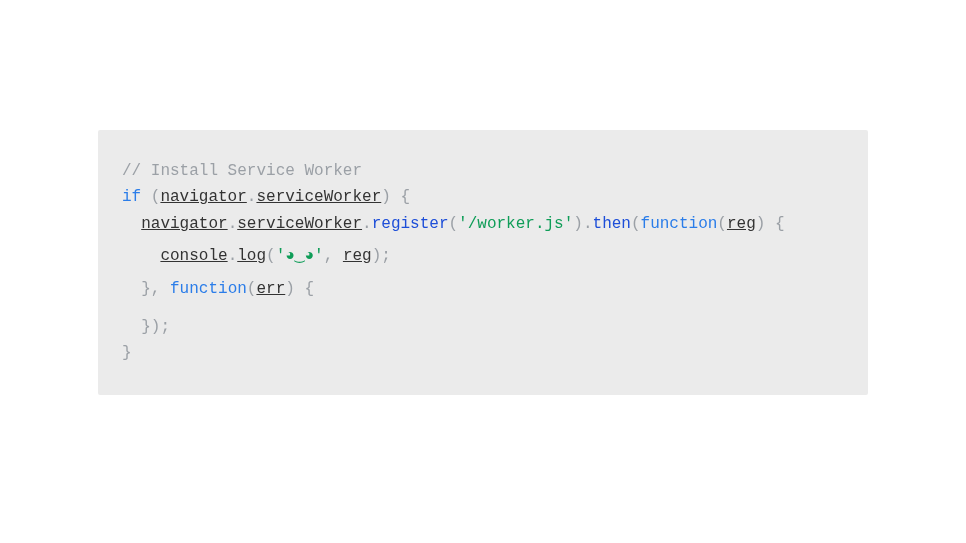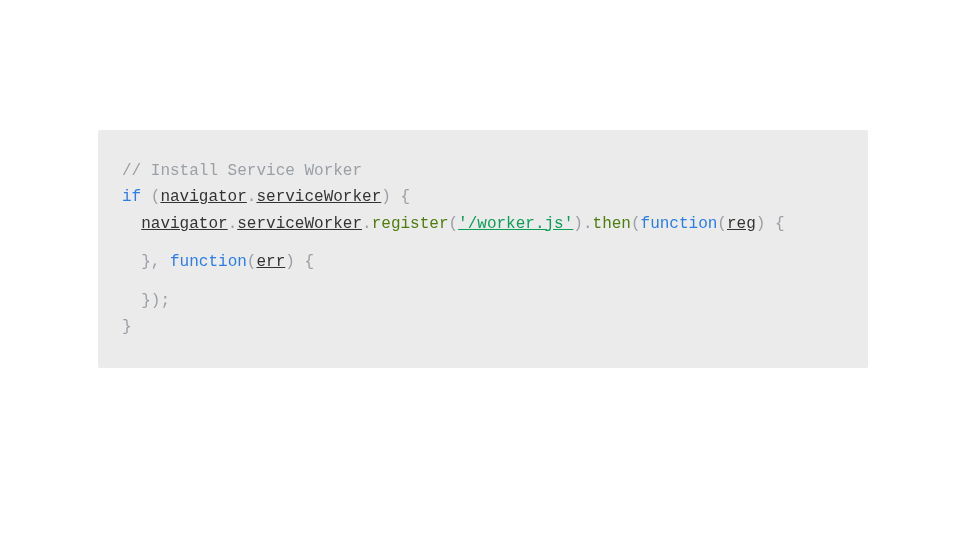--- a/index.html
+++ b/index.html
@@ -24,33 +24,34 @@
       font-size: 16px;
       line-height: 1.65;
       color: #333333;
       border-radius: 2px;
     }
     .comment { color: #9ba0a6; }
     .keyword { color: #2b7de9; text-align: center; }
     .plain { color: #333333; text-decoration: underline; }
     .paren { color: #9ba0a6; }
     .dot { color: #9ba0a6; }
-    .method { color: #4d7c0f; }
-    .string { color: #0f9d58; text-decoration: underline; }
+    .method { color: #1d4ed8; }
+    .string { color: #0f9d58; }
     .line { white-space: pre; }
     .line + .line { margin-top: 0; }
     .gap { height: 6px; }
   </style>
 </head>
 <body>
 
 <div class="code-block">
   <div class="line"><span class="comment">// Install Service Worker</span></div>
   <div class="line"><span class="keyword">if</span><span class="paren"> (</span><span class="plain">navigator</span><span class="dot">.</span><span class="plain">serviceWorker</span><span class="paren">) {</span></div>
   <div class="line"><span>  </span><span class="plain">navigator</span><span class="dot">.</span><span class="plain">serviceWorker</span><span class="dot">.</span><span class="method">register</span><span class="paren">(</span><span class="string">'/worker.js'</span><span class="paren">)</span><span class="dot">.</span><span class="method">then</span><span class="paren">(</span><span class="keyword">function</span><span class="paren">(</span><span class="plain">reg</span><span class="paren">) {</span></div>
   <div class="gap"></div>
+  <div class="line"><span>    </span><span class="plain">console</span><span class="dot">.</span><span class="plain">log</span><span class="paren">(</span><span class="string">'◕‿◕'</span><span class="paren">, </span><span class="plain">reg</span><span class="paren">);</span></div>
   <div class="gap"></div>
   <div class="line"><span>  </span><span class="paren">}, </span><span class="keyword">function</span><span class="paren">(</span><span class="plain">err</span><span class="paren">) {</span></div>
   <div class="gap"></div>
   <div class="gap"></div>
   <div class="line"><span>  </span><span class="paren">});</span></div>
   <div class="line"><span class="paren">}</span></div>
 </div>
 
 </body></html>

